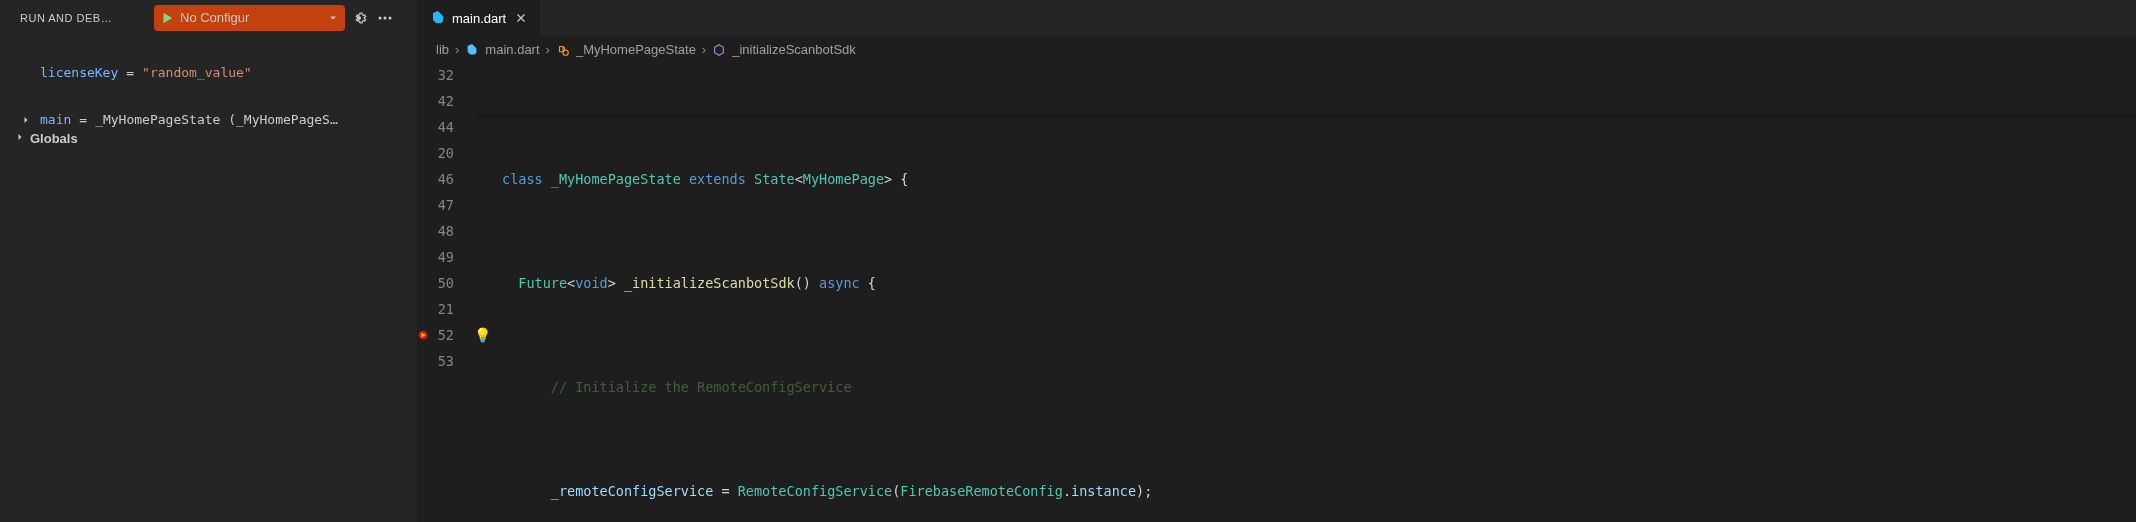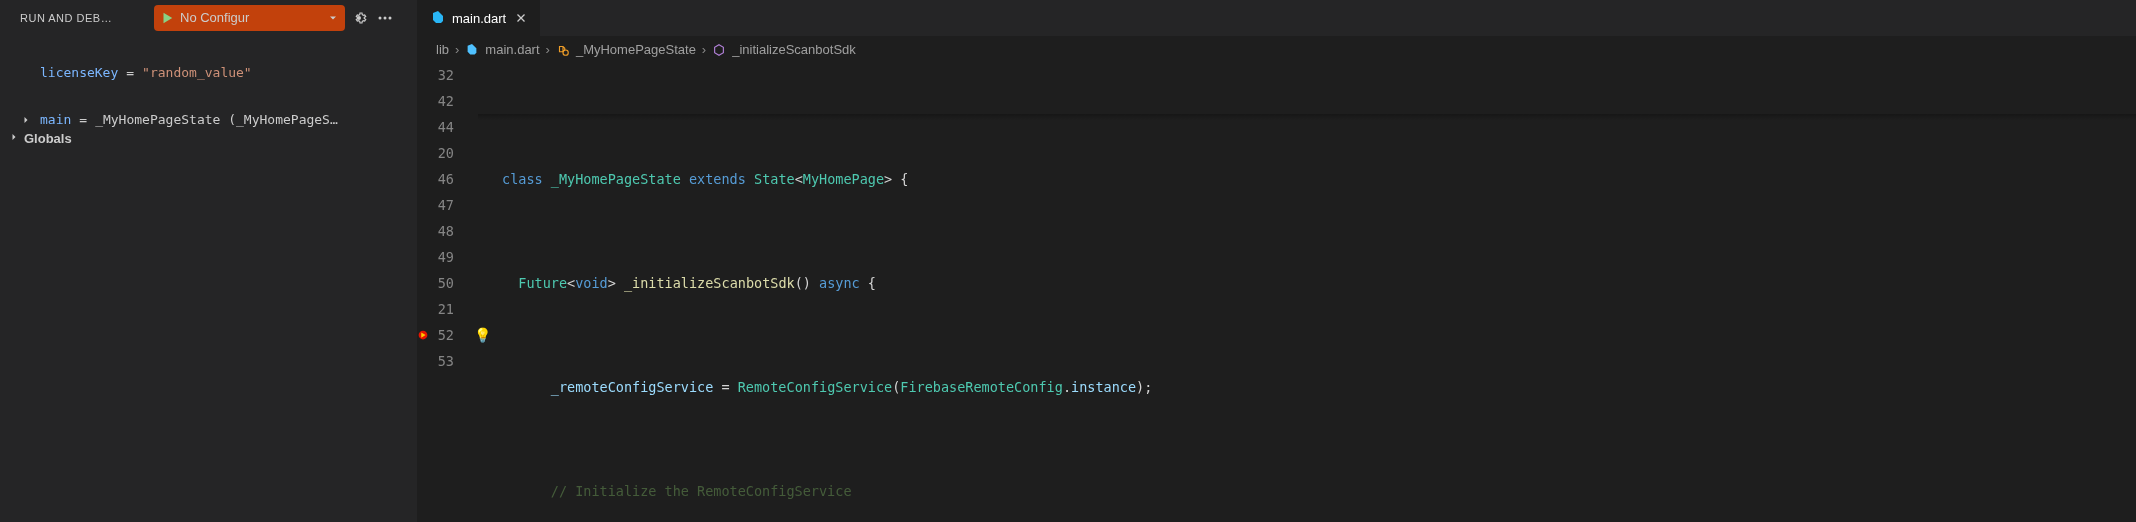--- a/index.html
+++ b/index.html
@@ -352,21 +352,21 @@
     <span class="chev">
       <svg width="12" height="12" viewBox="0 0 16 16" fill="currentColor">
           <path d="M6 4l4 4-4 4V4z"></path>
         </svg>
     </span>
     <span class="var-name">main</span>
     <span class="var-eq">=</span>
     <span class="var-val-obj">_MyHomePageState (_MyHomePageS…</span>
   </div>
 
-  <div class="sub-section" style="padding-left:8px">
+  <div class="sub-section" style="padding-left:14px">
     <span class="chev">
       <svg width="12" height="12" viewBox="0 0 16 16" fill="currentColor">
           <path d="M6 4l4 4-4 4V4z"></path>
         </svg>
     </span>
     <span class="sub-section-title">Globals</span>
   </div>
 </div>
 
 <div class="main">
@@ -445,24 +445,24 @@
       <div class="ln">53</div>
     </div>
 
     <div class="code">
       <div class="sticky-shadow"></div>
       
       <div class="code-line sticky"><span class="kw">class</span> <span class="cls">_MyHomePageState</span> <span class="kw">extends</span> <span class="cls">State</span><span class="punc">&lt;</span><span class="cls">MyHomePage</span><span class="punc">&gt; {</span></div>
       
       <div class="code-line sticky">  <span class="cls">Future</span><span class="punc">&lt;</span><span class="kw">void</span><span class="punc">&gt; </span><span class="fn">_initializeScanbotSdk</span><span class="punc">() </span><span class="kw">async</span><span class="punc"> {</span></div>
       
+      <div class="code-line line-dim">      <span class="cmt">// Initialize the RemoteConfigService</span></div>
+      
       <div class="code-line">      <span class="var">_remoteConfigService</span><span class="op"> = </span><span class="cls">RemoteConfigService</span><span class="punc">(</span><span class="cls">FirebaseRemoteConfig</span><span class="punc">.</span><span class="var">instance</span><span class="punc">);</span></div>
       
-      <div class="code-line line-dim">      <span class="cmt">// Initialize the RemoteConfigService</span></div>
-      
       
       
       
       
       
       
       
       
       
       

